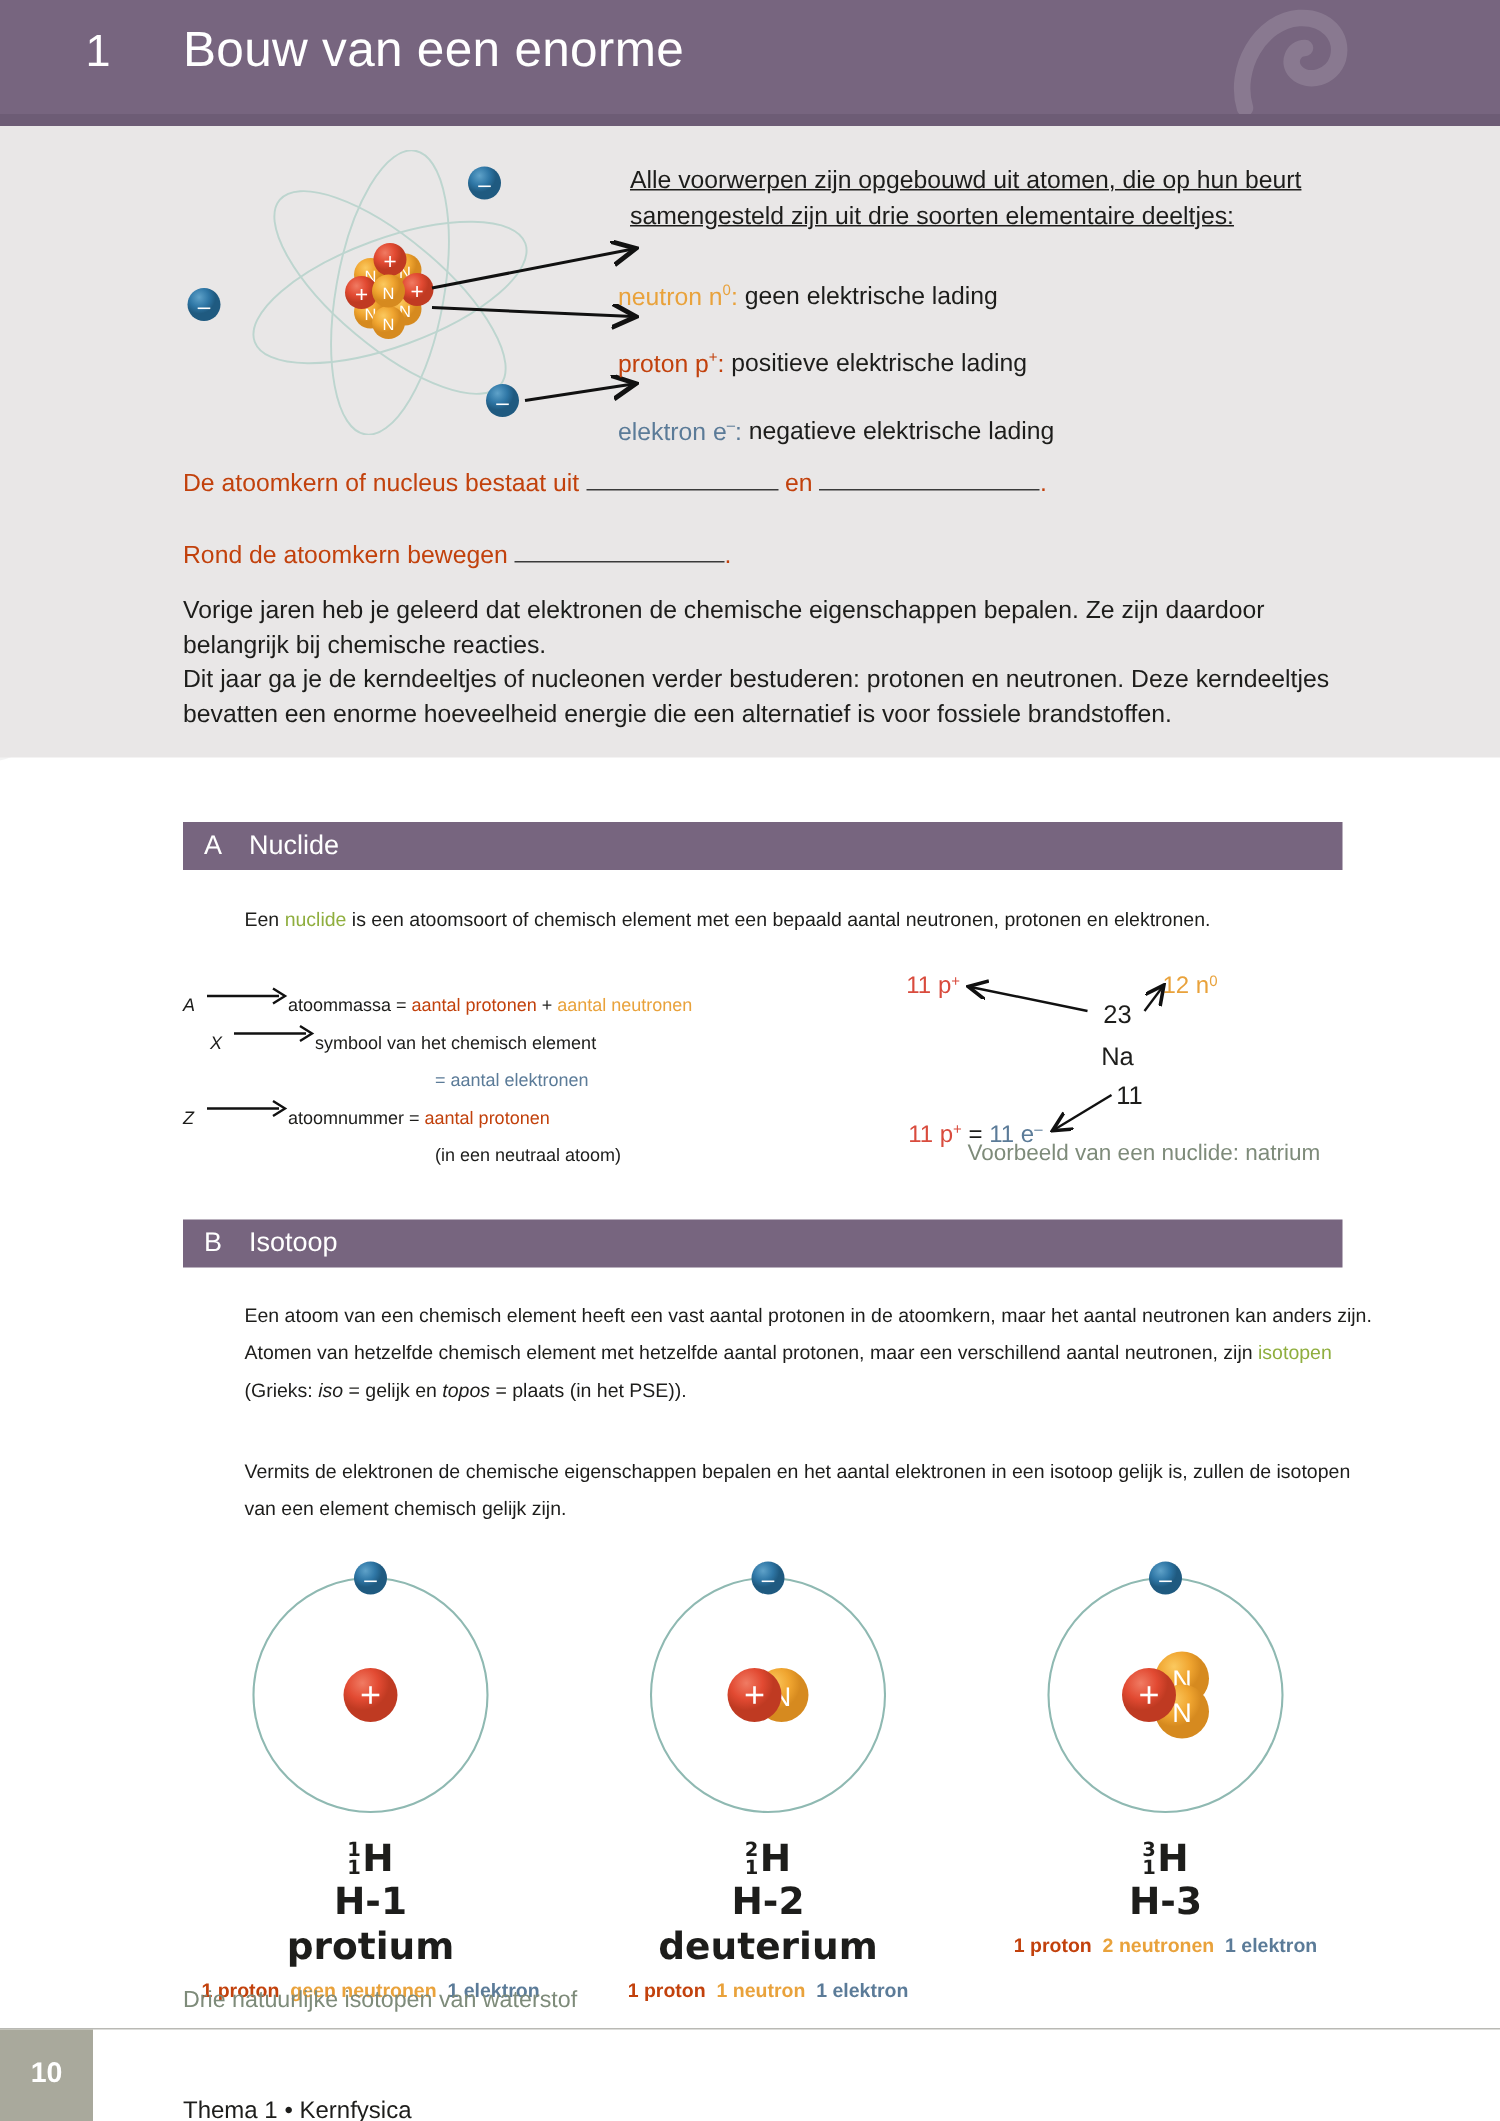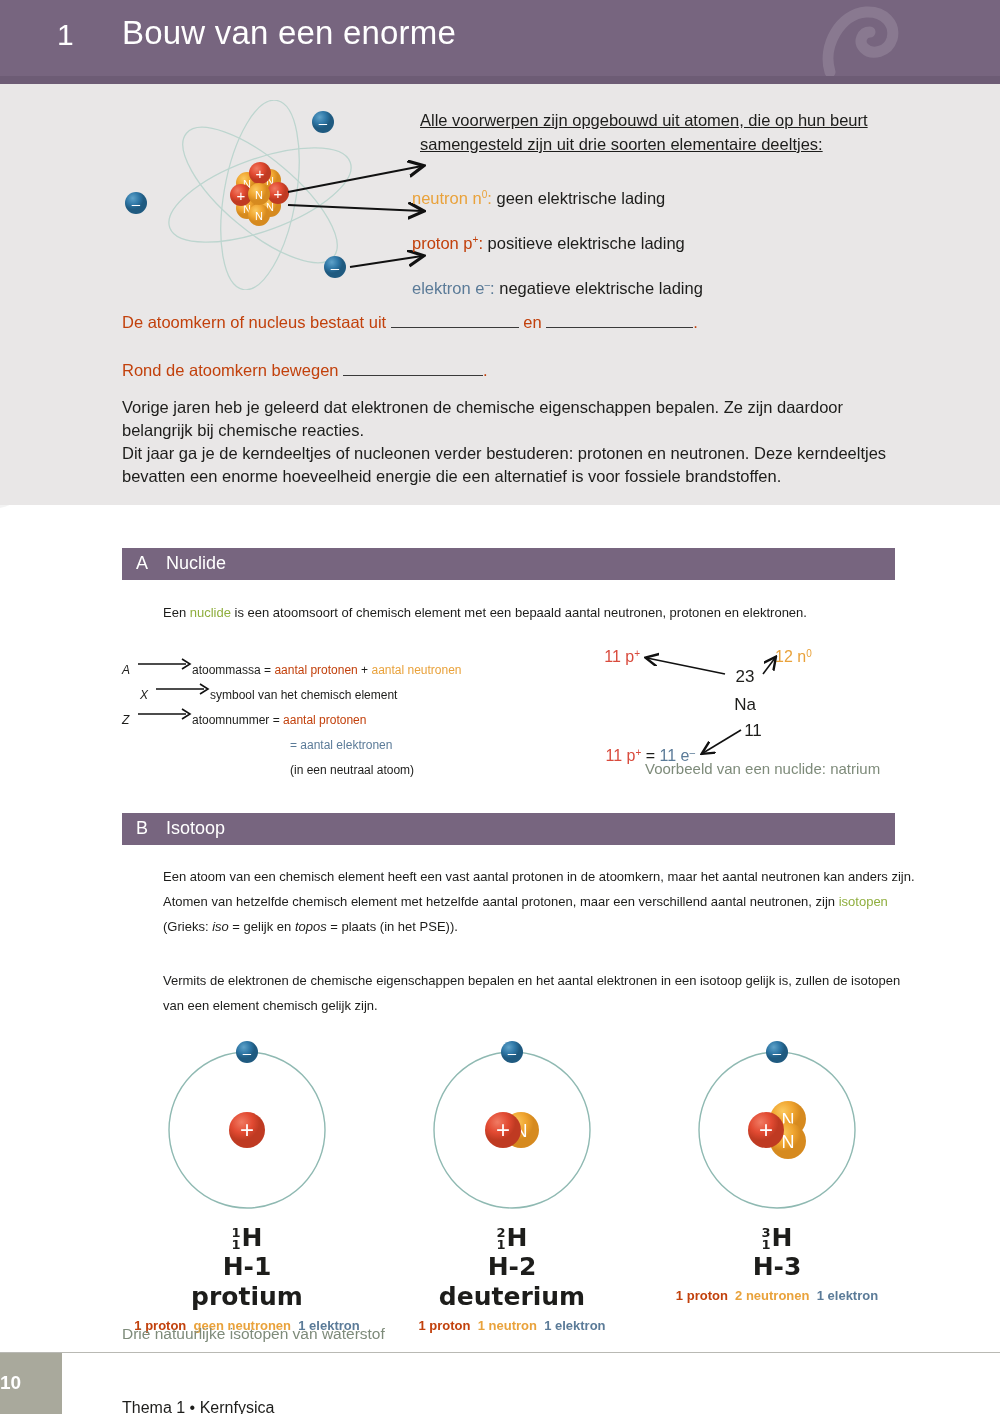--- a/index.html
+++ b/index.html
@@ -99,21 +99,21 @@
     position:absolute;left:122px;top:1325px;font-size:15.5px;color:#7e8b7a;z-index:2;
   }
   
   .footline{
     position:absolute;left:0;top:1352px;width:1000px;height:1px;background:#b9b9b4;z-index:2;
   }
   .pagebox{
     position:absolute;left:0;top:1353px;width:62px;height:61px;background:#a9a99c;z-index:3;
   }
   .pagenum{
-    position:absolute;left:0;top:1372px;width:62px;text-align:left;
+    position:absolute;left:0;top:1372px;width:62px;text-align:center;
     font-size:19px;color:#ffffff;font-weight:bold;z-index:4;
   }
   .footer-txt{
     position:absolute;left:122px;top:1363px;font-size:16px;color:#1d1d1b;z-index:3;margin-top:36px;
   }
 </style>
 </head>
 <body>
 
 <div class="watermark">Leeseksemplaar</div>
@@ -237,28 +237,28 @@
         <line x1="0" y1="6" x2="48" y2="6" stroke="#111" stroke-width="1.6"></line>
         <path d="M44,1 L52,6 L44,11" fill="none" stroke="#111" stroke-width="1.6"></path>
       </svg><span>atoommassa = </span><span class="c-proton">aantal protonen</span><span> + </span><span class="c-neutron">aantal neutronen</span>
   </div>
   <div class="ln" style="padding-left:18px">
     <span class="sym">X</span><svg class="longarrow" width="54" height="12">
         <line x1="0" y1="6" x2="48" y2="6" stroke="#111" stroke-width="1.6"></line>
         <path d="M44,1 L52,6 L44,11" fill="none" stroke="#111" stroke-width="1.6"></path>
       </svg><span>symbool van het chemisch element</span>
   </div>
+  <div class="ln" style="padding-left:168px">
+    <span class="c-electron">= aantal elektronen</span>
+  </div>
   <div class="ln">
     <span class="sym">Z</span><svg class="longarrow" width="54" height="12">
         <line x1="0" y1="6" x2="48" y2="6" stroke="#111" stroke-width="1.6"></line>
         <path d="M44,1 L52,6 L44,11" fill="none" stroke="#111" stroke-width="1.6"></path>
       </svg><span>atoomnummer = </span><span class="c-proton">aantal protonen</span>
-  </div>
-  <div class="ln" style="padding-left:168px">
-    <span class="c-electron">= aantal elektronen</span>
   </div>
   <div class="ln" style="padding-left:168px">
     <span>(in een neutraal atoom)</span>
   </div>
 </div>
 
 <svg class="natrium" viewBox="0 0 330 150">
   <defs>
     <marker id="ah2" markerWidth="9" markerHeight="9" refX="7" refY="4" orient="auto">
       <path d="M0,0 L8,4 L0,8" fill="none" stroke="#111" stroke-width="1.5"></path>

